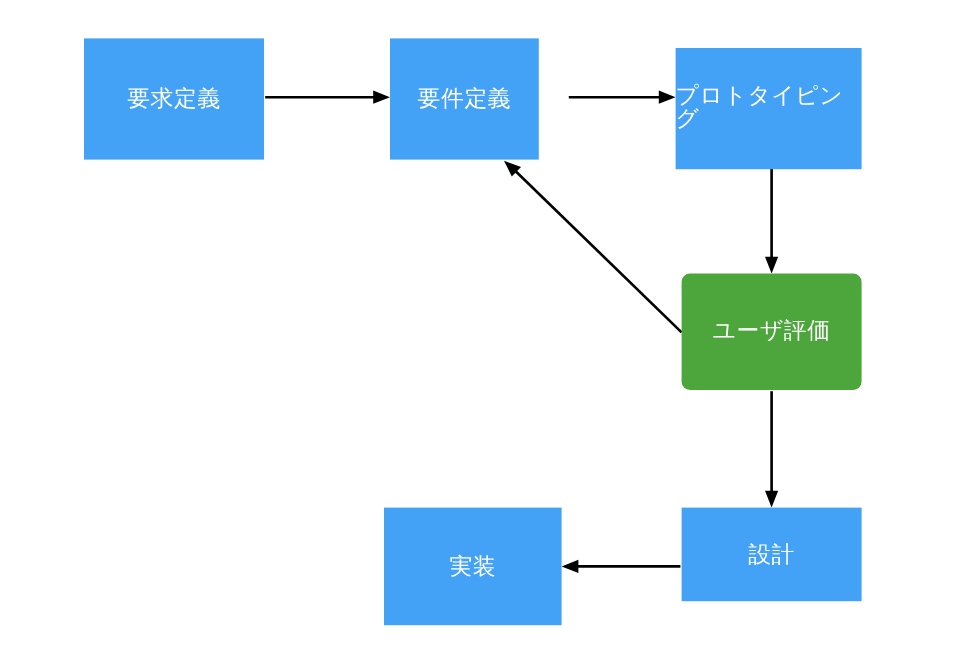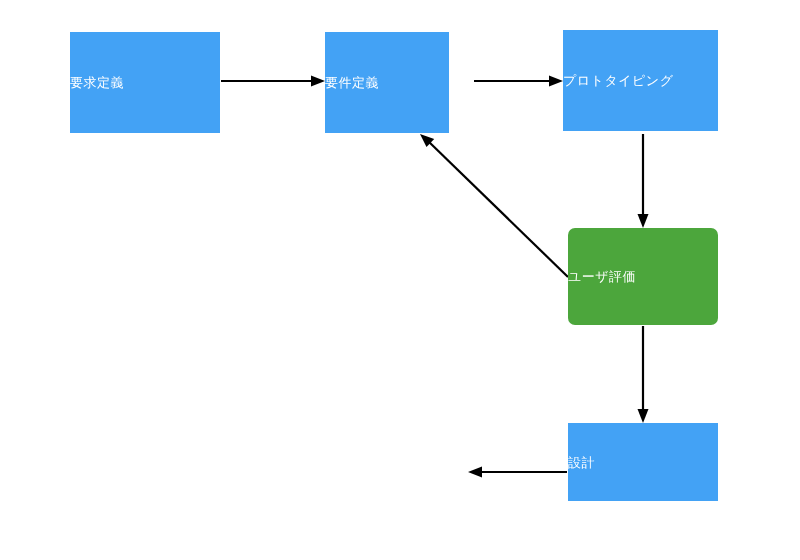--- a/index.html
+++ b/index.html
@@ -14,23 +14,24 @@
     position: relative;
     width: 800px;
     height: 560px;
     background: #ffffff;
     overflow: hidden;
   }
   .node {
     position: absolute;
     display: flex;
     align-items: center;
+    justify-content: center;
     box-sizing: border-box;
     color: #ffffff;
-    font-size: 13px;
+    font-size: 19px;
     letter-spacing: 0.5px;
     line-height: 1;
     user-select: none;
   }
   .node-rect {
     background: #43A2F5;
   }
   .node-round {
     background: #4CA63C;
     border-radius: 7px;
@@ -92,26 +93,29 @@
   </svg>
 
   <div class="node node-rect" style="left:70px; top:32px; width:150px; height:101px;">
     <span>要求定義</span>
   </div>
 
   <div class="node node-rect" style="left:325px; top:32px; width:124px; height:101px;">
     <span>要件定義</span>
   </div>
 
-  <div class="node node-rect" style="left:563px; top:30px; width:155px; height:101px;">
+  <div class="node node-rect" style="left:563px; top:40px; width:155px; height:101px;font-family:Liberation Mono, monospace;">
     <span>プロトタイピング</span>
   </div>
 
   <div class="node node-round" style="left:568px; top:228px; width:150px; height:97px;">
     <span>ユーザ評価</span>
   </div>
 
   <div class="node node-rect" style="left:568px; top:423px; width:150px; height:78px;">
     <span>設計</span>
   </div>
 
+  <div class="node node-rect" style="left:320px; top:423px; width:148px; height:98px;">
+    <span>実装</span>
+  </div>
 
 </div>
 
 </body></html>

